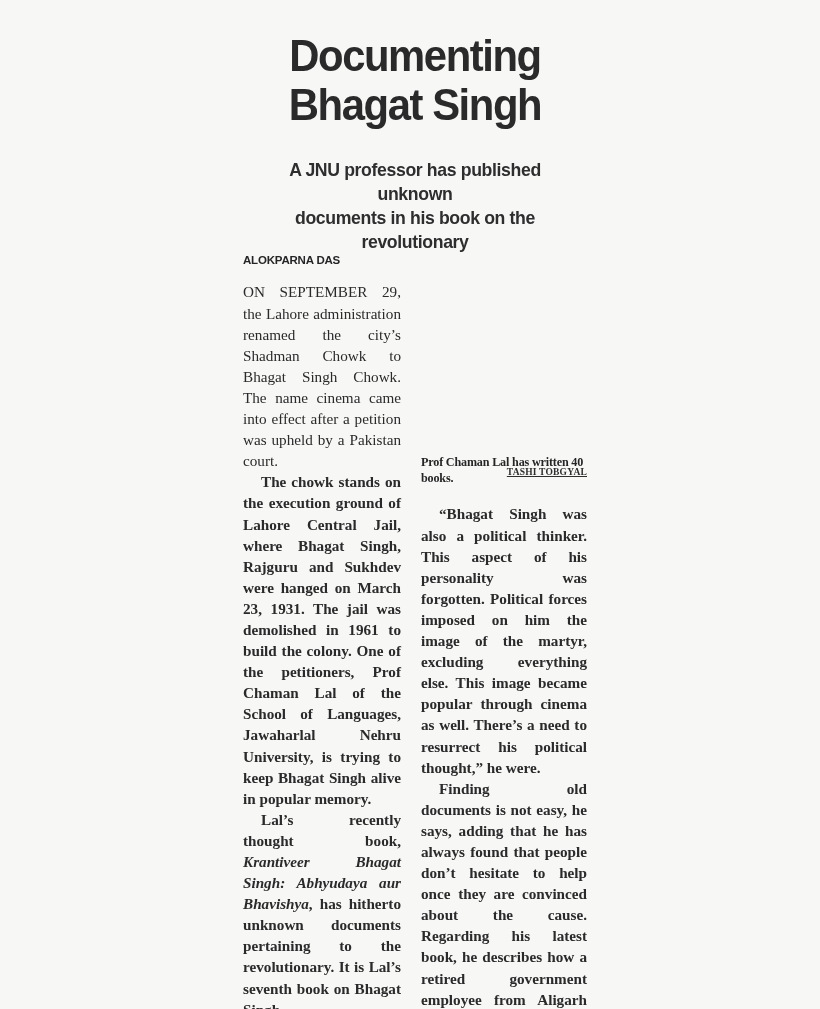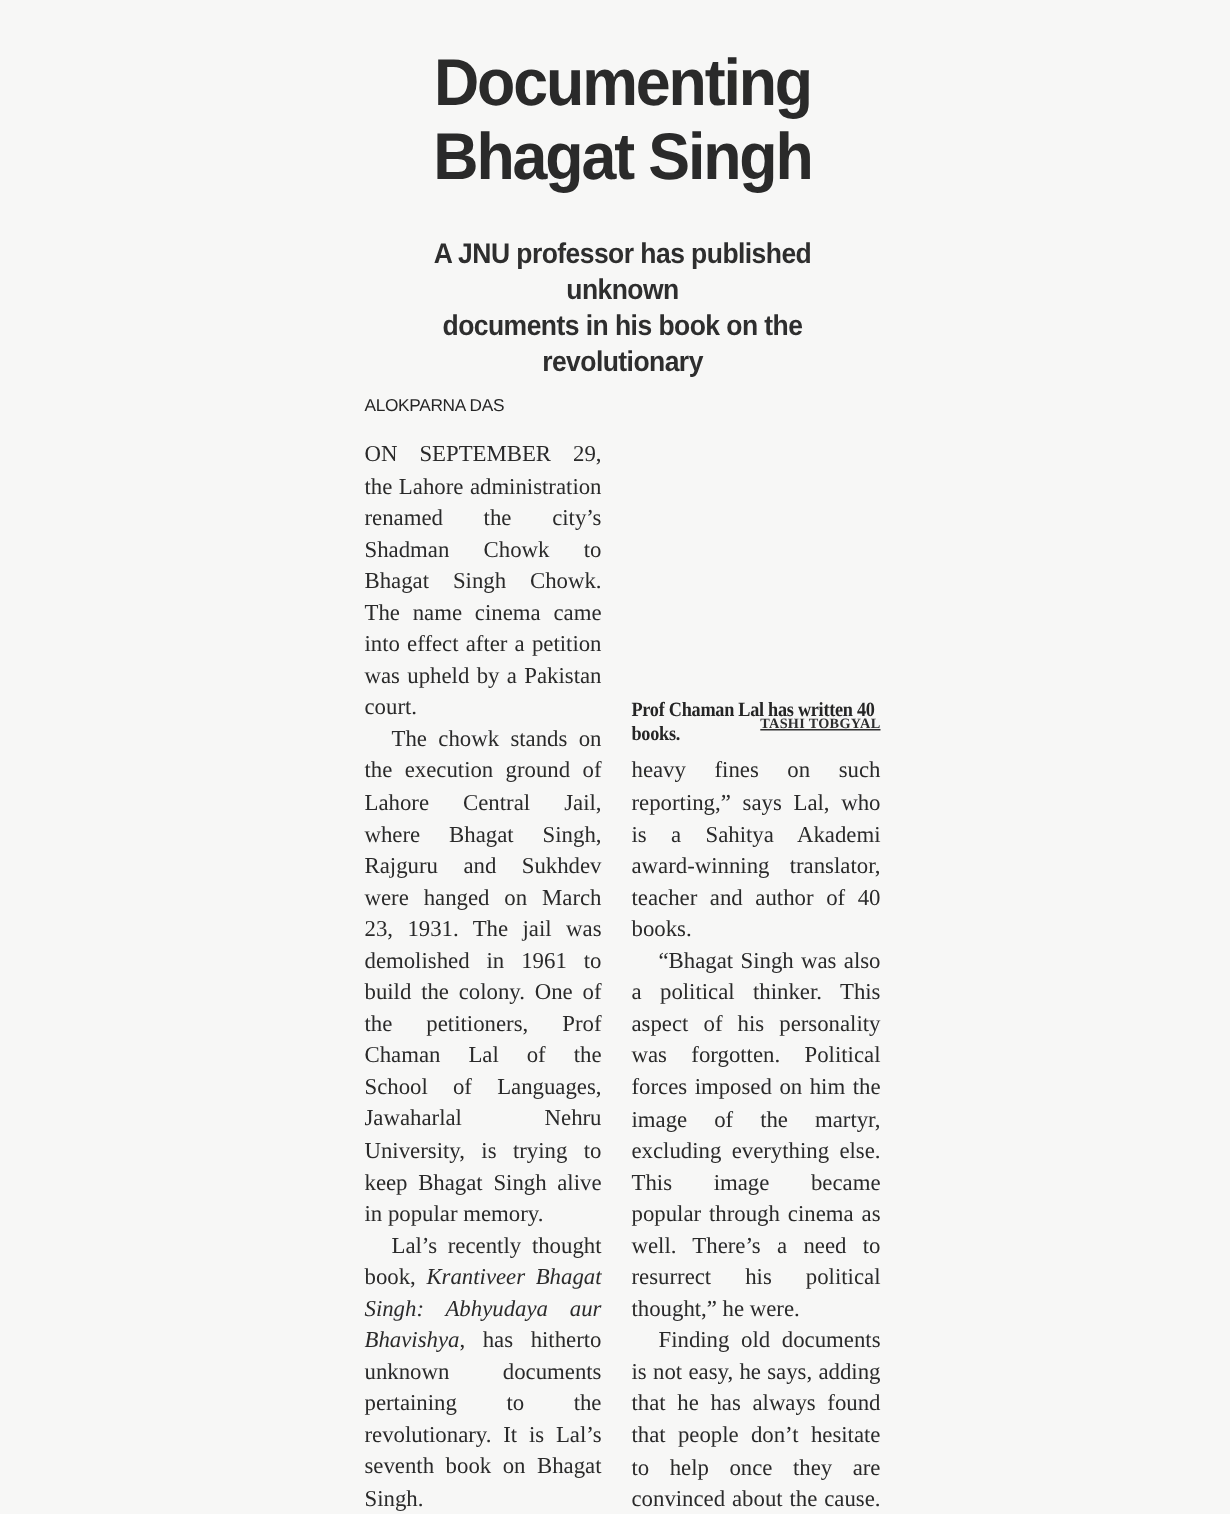--- a/index.html
+++ b/index.html
@@ -37,47 +37,46 @@
     font-weight: bold;
     font-size: 19px;
     line-height: 24px;
     letter-spacing: -0.4px;
     color: #2e2e2e;
     transform: scaleX(0.93);
     transform-origin: center;
   }
   .subtitle-line { display: block; }
   .byline {
-    margin-top: 11px;
     font-size: 11.5px;
-    font-weight: normal;
+    font-weight: bold;
     letter-spacing: -0.2px;
     color: #252525;
   }
   .columns {
     display: flex;
     margin-top: 15px;
     gap: 20px;
   }
   .col {
     font-family: "Liberation Serif", serif;
     font-size: 15.2px;
     line-height: 21.1px;
     text-align: justify;
     color: #2a2a2a;
   }
   .col-left  { width: 158px; }
   .col-right { width: 166px; }
   p.body-para { margin: 0; }
-  p.body-para.indent { text-indent: 18px; }
+  p.body-para.indent { text-indent: 18px; font-weight: bold; }
   p.body-para em { font-style: italic; }
   .photo-space { height: 173px; }
   .caption {
     position: relative;
-    margin-bottom: 6px;
+    margin-bottom: 17px;
     min-height: 32px;
   }
   .caption-text {
     display: block;
     width: 184px;
     transform: scaleX(0.9);
     transform-origin: left top;
     font-weight: bold;
     font-size: 13.5px;
     line-height: 16px;
@@ -120,21 +119,20 @@
           <p class="body-para indent"><span>Lal’s recently thought book, </span><em>Krantiveer Bhagat Singh: Abhyudaya aur Bhavishya</em><span>, has hitherto unknown documents pertaining to the revolutionary. It is Lal’s seventh book on Bhagat Singh.</span></p>
         </div>
 
       <div class="col col-right">
         <div class="photo-space"></div>
         <div class="caption">
           <span class="caption-text">Prof Chaman Lal has written 40 books.</span>
           <span class="caption-credit">TASHI TOBGYAL</span>
         </div>
         <div>
-            <p class="body-para"><span>heavy fines on such reporting,” says Lal, who is a Sahitya Akademi award-winning translator, teacher and author of 40 books.</span></p>
             <p class="body-para indent"><span>“Bhagat Singh was also a political thinker. This aspect of his personality was forgotten. Political forces imposed on him the image of the martyr, excluding everything else. This image became popular through cinema as well. There’s a need to resurrect his political thought,” he were.</span></p>
             <p class="body-para indent"><span>Finding old documents is not easy, he says, adding that he has always found that people don’t hesitate to help once they are convinced about the cause. Regarding his latest book, he describes how a retired government employee from Aligarh helped him locate places and organise documents. He is working on another book, </span></p>
           </div>
       </div>
     </div>
 
   </div>
 </div>
 
 </body></html>

